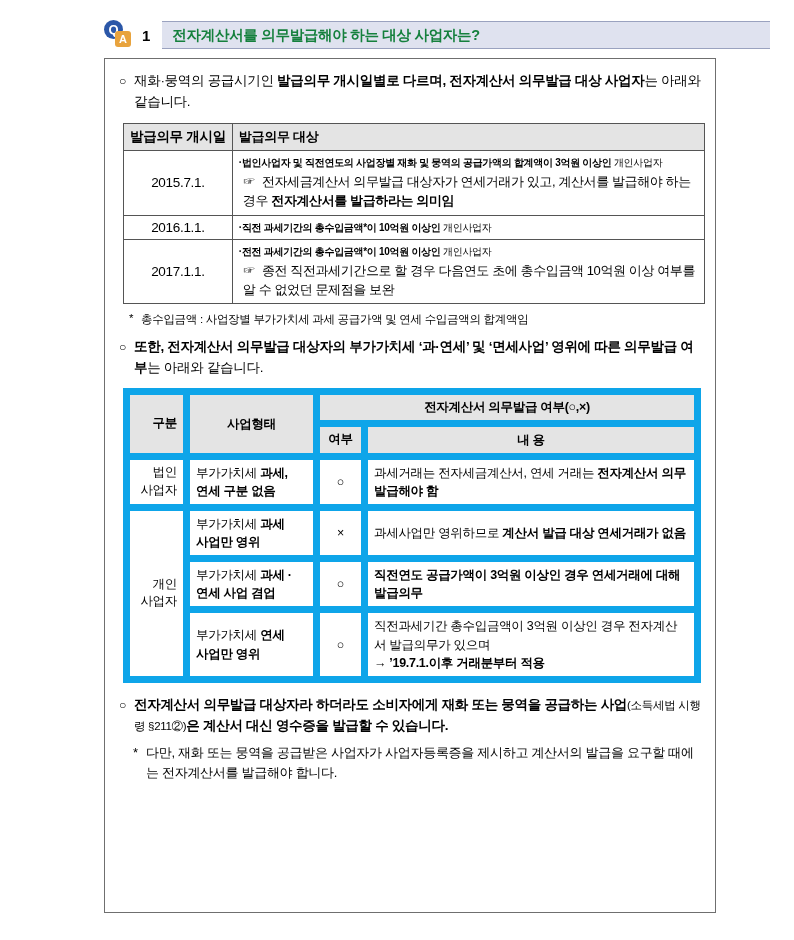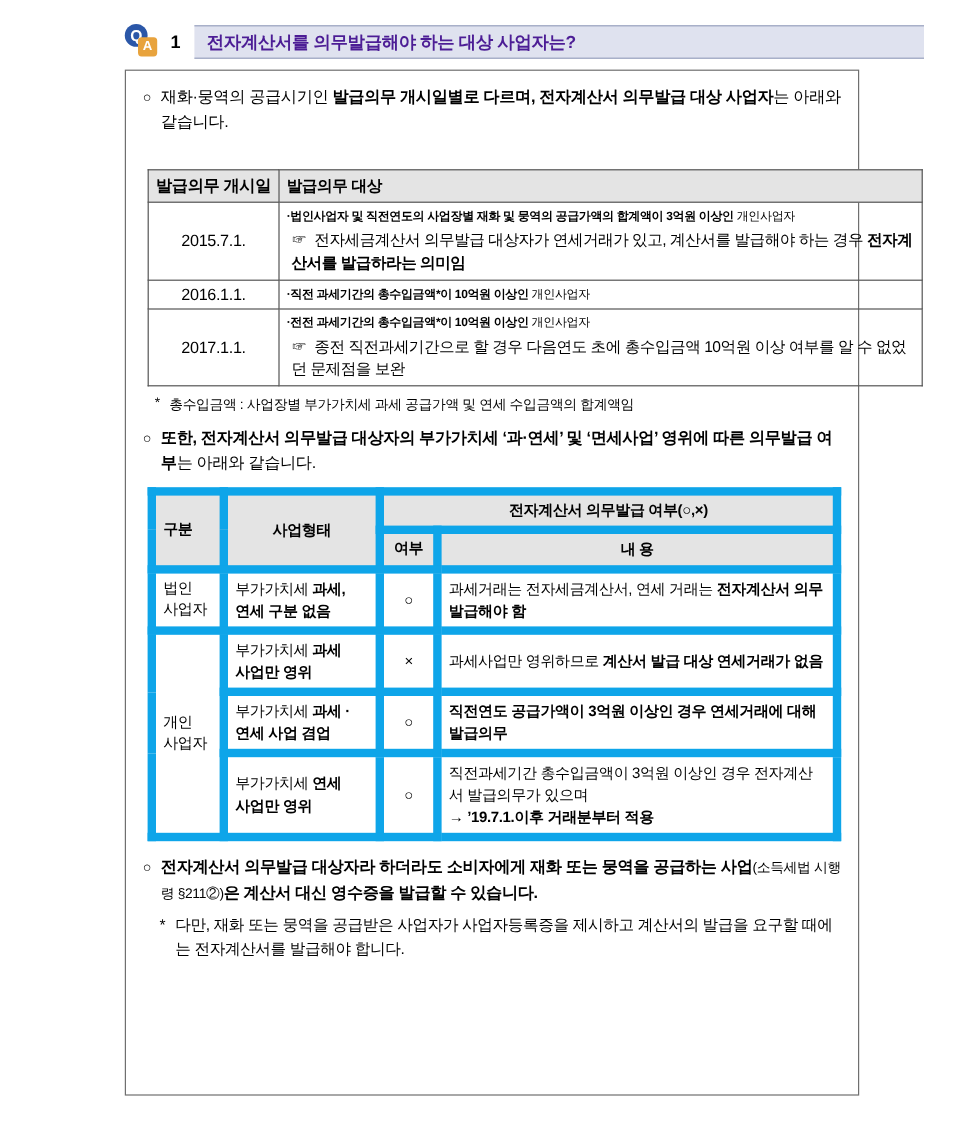--- a/index.html
+++ b/index.html
@@ -66,21 +66,21 @@
     background: #dfe2ef;
     border-top: 1px solid #9aa2bf;
     border-bottom: 1px solid #9aa2bf;
     height: 28px;
     display: flex;
     align-items: center;
     padding-left: 10px;
     font-size: 14.5px;
     font-weight: bold;
     letter-spacing: -0.3px;
-    color: #4c1d95;
+    color: #15803d;
   }
 
   
   .body-box {
     margin: 6px 0 0 80px;
     border: 1px solid #6f6f6f;
     padding: 12px 14px 10px 14px;
     width: 612px;
     min-height: 855px;
     position: relative;
@@ -101,22 +101,22 @@
   .bullet-text { flex: 1 1 auto; }
   .b { font-weight: bold; }
 
   
   table {
     border-collapse: collapse;
     font-size: 13px;
     letter-spacing: -0.3px;
   }
   table.t1 {
-    width: 646px;
-    margin: 28px 0 0 4px;
+    width: 582px;
+    margin: 10px 0 0 4px;
     border: 1px solid #555;
   }
   table.t1 th, table.t1 td {
     border: 1px solid #555;
     padding: 4px 6px;
   }
   table.t1 thead th {
     background: #e4e4e4;
     font-weight: bold;
     font-size: 13px;
@@ -166,21 +166,21 @@
     border: 7px solid #0ea5e9;
     padding: 4px 6px;
     vertical-align: middle;
   }
   table.t2 thead th {
     background: #e4e4e4;
     text-align: center;
     font-weight: bold;
     line-height: 1.3;
   }
-  .t2 .c-gubun { width: 60px; text-align: left; line-height: 1.4; }
+  .t2 .c-gubun { width: 60px; text-align: right; line-height: 1.4; }
   .t2 .c-type  { width: 130px; line-height: 1.45; }
   .t2 .c-yn    { width: 48px; text-align: center; }
   .t2 .c-cont  { line-height: 1.45; }
   .t2 .bb { font-weight: bold; }
 
   .footer-block { margin-top: 12px; }
   .sub-star {
     display: flex;
     font-size: 13px;
     letter-spacing: -0.3px;

